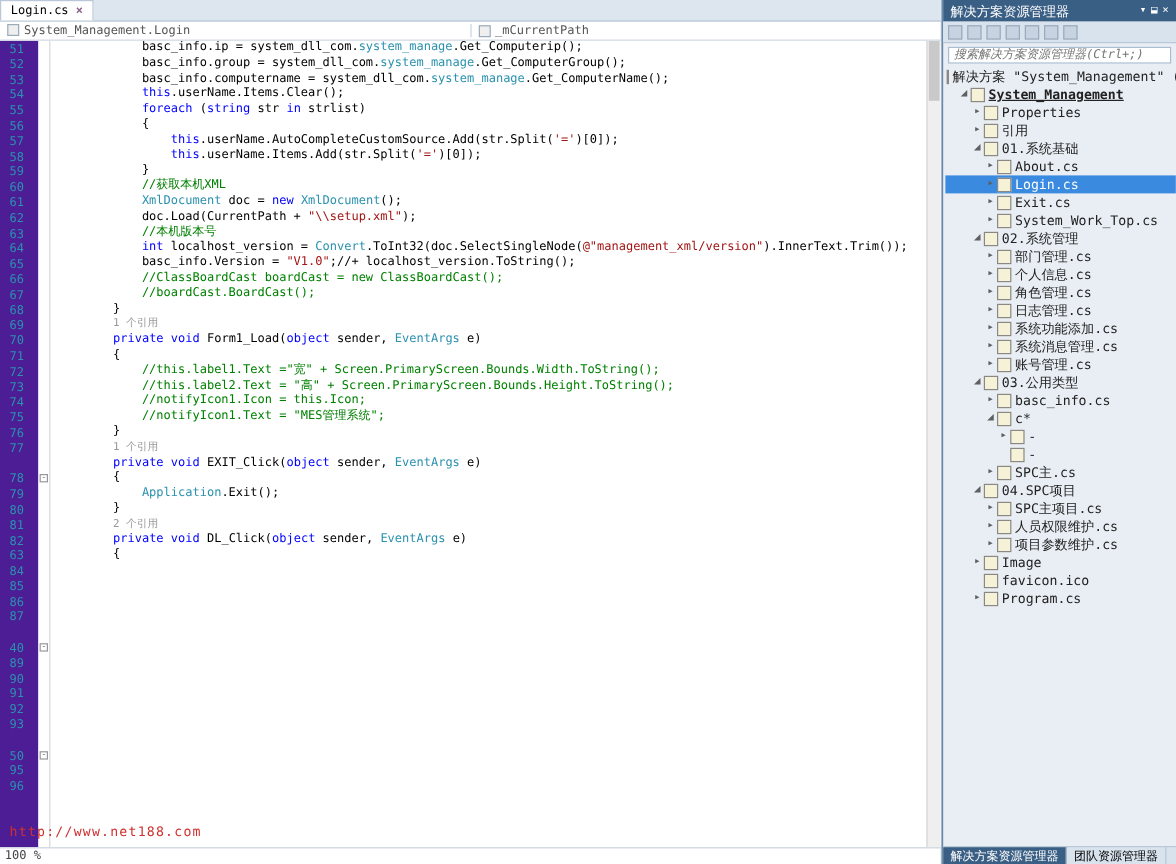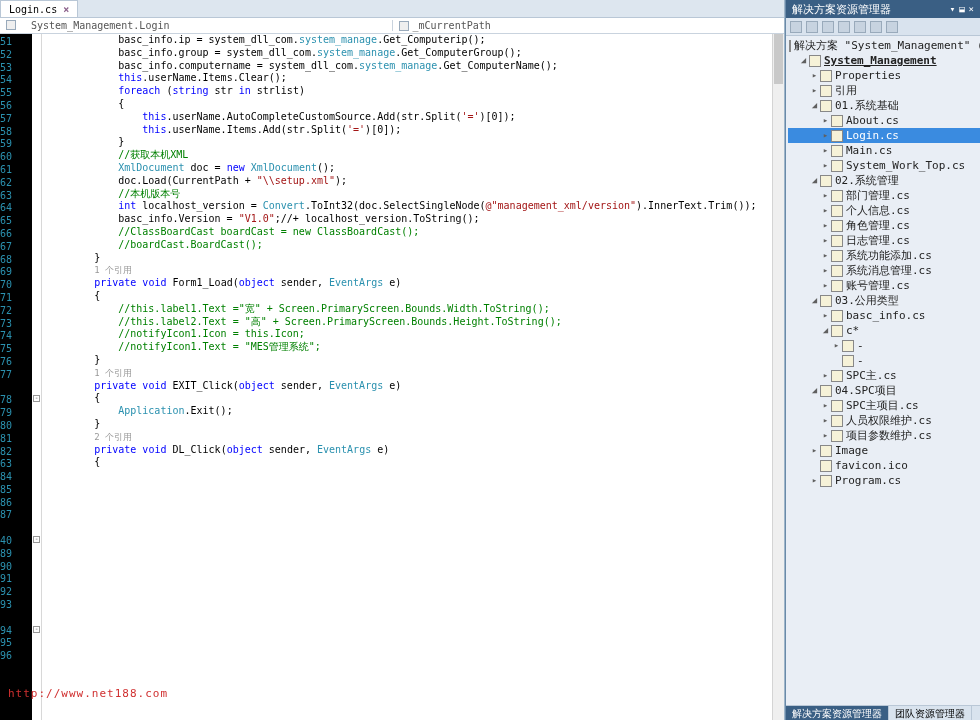--- a/index.html
+++ b/index.html
@@ -3,25 +3,25 @@
 <meta charset="utf-8">
 <style>
   * { margin:0; padding:0; box-sizing:border-box; font-family:"Microsoft YaHei",Consolas,monospace; }
   html,body { width:980px; height:720px; overflow:hidden; background:#fff; font-size:11px; }
   .root { display:flex; width:980px; height:720px; }
   .left { flex:1; display:flex; flex-direction:column; position:relative; border-right:1px solid #9fb5c9; }
   .tabstrip { height:18px; background:#dde6ef; border-bottom:1px solid #b9c7d6; display:flex; align-items:end; font-size:10px; }
   .tab { height:17px; padding:2px 8px; background:#fff; border:1px solid #b9c7d6; border-bottom:none; display:flex; align-items:center; gap:6px; }
   .tab-close { color:#8a5f8a; font-weight:bold; cursor:pointer; }
   .crumbs { height:16px; border-bottom:1px solid #c9d3de; display:flex; align-items:center; font-size:10px; color:#555; }
-  .crumb-l { flex:1; padding:0 6px; border-right:1px solid #c9d3de; display:flex; gap:15px; }
+  .crumb-l { flex:1; padding:0 6px; border-right:1px solid #c9d3de; display:flex; gap:4px; }
   .crumb-r { flex:1; padding:0 6px; display:flex; gap:4px; align-items:center; }
   .crumb-ico { width:10px; height:10px; border:1px solid #9ab; background:#efefef; display:inline-block;}
   .editor { flex:1; display:flex; overflow:hidden; background:#fff; }
-  .gutter { width:32px; text-align:left; color:#2b91af; font-size:10px; padding-top:2px; user-select:none; background:#000000;}
+  .gutter { width:32px; text-align:center; color:#2b91af; font-size:10px; padding-top:2px; user-select:none; background:#4c1d95;}
   .gutter div { height:12.8px; line-height:12.8px; padding-right:4px;}
   .fold { width:10px; border-right:1px solid #d8d8d8; background:#fff;}
   .fold div{height:12.8px; display:flex; align-items:center; justify-content:center;}
   .fold .sym{width:7px;height:7px;border:1px solid #989898;font-size:7px;line-height:5px;text-align:center;color:#666;}
   .code { flex:1; font-family:Consolas,monospace; font-size:10px; line-height:12.8px; white-space:pre; padding-left:4px; color:#000; overflow:hidden;}
   .kw{color:#0000ff;} .typ{color:#2b91af;} .str{color:#a31515;} .cmt{color:#008000;}
   .lens{color:#999999; font-size:9px;}
   .vscroll { width:12px; background:#efefef; border-left:1px solid #d4d4d4; position:relative;}
   .vscroll .thumb{position:absolute; left:1px; right:1px; top:0; height:50px; background:#c9c9c9;}
   .status { height:14px; border-top:1px solid #c9d3de; font-size:10px; display:flex; align-items:center; padding-left:4px; color:#444;}
@@ -118,21 +118,21 @@
           <div>86</div>
           <div>87</div>
           <div></div>
           <div>40</div>
           <div>89</div>
           <div>90</div>
           <div>91</div>
           <div>92</div>
           <div>93</div>
           <div></div>
-          <div>94</div>
+          <div>50</div>
           <div>95</div>
           <div>96</div>
         </div>
       <div class="fold" id="fold">
           <div></div>
           <div></div>
           <div></div>
           <div></div>
           <div></div>
           <div></div>
@@ -183,20 +183,23 @@
           <div>
             <span class="sym">-</span>
           </div>
           <div></div>
           <div></div>
         </div>
       <div class="code" id="code"><div>            basc_info.ip = system_dll_com.<span class="typ">system_manage</span>.Get_Computerip();</div><div>            basc_info.group = system_dll_com.<span class="typ">system_manage</span>.Get_ComputerGroup();</div><div>            basc_info.computername = system_dll_com.<span class="typ">system_manage</span>.Get_ComputerName();</div><div></div><div></div><div></div><div>            <span class="kw">this</span>.userName.Items.Clear();</div><div>            <span class="kw">foreach</span> (<span class="kw">string</span> str <span class="kw">in</span> strlist)</div><div>            {</div><div>                <span class="kw">this</span>.userName.AutoCompleteCustomSource.Add(str.Split(<span class="str">'='</span>)[0]);</div><div>                <span class="kw">this</span>.userName.Items.Add(str.Split(<span class="str">'='</span>)[0]);</div><div>            }</div><div></div><div></div><div></div><div>            <span class="cmt">//获取本机XML</span></div><div>            <span class="typ">XmlDocument</span> doc = <span class="kw">new</span> <span class="typ">XmlDocument</span>();</div><div>            doc.Load(CurrentPath + <span class="str">"\\setup.xml"</span>);</div><div>            <span class="cmt">//本机版本号</span></div><div>            <span class="kw">int</span> localhost_version = <span class="typ">Convert</span>.ToInt32(doc.SelectSingleNode(<span class="str">@"management_xml/version"</span>).InnerText.Trim());</div><div>            basc_info.Version = <span class="str">"V1.0"</span>;//+ localhost_version.ToString();</div><div></div><div></div><div>            <span class="cmt">//ClassBoardCast boardCast = new ClassBoardCast();</span></div><div>            <span class="cmt">//boardCast.BoardCast();</span></div><div>        }</div><div></div><div>        <span class="lens">1 个引用</span></div><div>        <span class="kw">private</span> <span class="kw">void</span> Form1_Load(<span class="kw">object</span> sender, <span class="typ">EventArgs</span> e)</div><div>        {</div><div>            <span class="cmt">//this.label1.Text ="宽" + Screen.PrimaryScreen.Bounds.Width.ToString();</span></div><div>            <span class="cmt">//this.label2.Text = "高" + Screen.PrimaryScreen.Bounds.Height.ToString();</span></div><div></div><div>            <span class="cmt">//notifyIcon1.Icon = this.Icon;</span></div><div>            <span class="cmt">//notifyIcon1.Text = "MES管理系统";</span></div><div></div><div>        }</div><div></div><div>        <span class="lens">1 个引用</span></div><div>        <span class="kw">private</span> <span class="kw">void</span> EXIT_Click(<span class="kw">object</span> sender, <span class="typ">EventArgs</span> e)</div><div>        {</div><div>            <span class="typ">Application</span>.Exit();</div><div>        }</div><div></div><div></div><div>        <span class="lens">2 个引用</span></div><div>        <span class="kw">private</span> <span class="kw">void</span> DL_Click(<span class="kw">object</span> sender, <span class="typ">EventArgs</span> e)</div><div>        {</div><div></div></div>
       <div class="vscroll">
         <div class="thumb"></div>
       </div>
+    </div>
+    <div class="status">
+      <span>100 %</span>
     </div>
     <div class="watermark">
       <div class="wm-url">http://www.net188.com</div>
     </div>
   </div>
 
   <div class="right">
     <div class="panel-title">
       <span>解决方案资源管理器</span>
       <span class="title-ctrls">
@@ -207,20 +210,23 @@
     </div>
     <div class="toolbar">
       <span class="tb-ico"></span>
       <span class="tb-ico"></span>
       <span class="tb-ico"></span>
       <span class="tb-ico"></span>
       <span class="tb-ico"></span>
       <span class="tb-ico"></span>
       <span class="tb-ico"></span>
     </div>
+    <div class="search">
+      <input placeholder="搜索解决方案资源管理器(Ctrl+;)" style="">
+    </div>
     <div class="tree" id="tree">
         <div class="node" style="padding-left: 0px;">
           <span class="caret"></span>
           <span class="ico ico-sln"></span>
           <span>解决方案 "System_Management" (1 个项目)</span>
         </div>
         <div class="node" style="padding-left: 11px;">
           <span class="caret">◢</span>
           <span class="ico ico-prj"></span>
           <span class="bold">System_Management</span>
@@ -246,21 +252,21 @@
           <span>About.cs</span>
         </div>
         <div class="node sel" style="padding-left: 33px;">
           <span class="caret">▸</span>
           <span class="ico ico-cs"></span>
           <span>Login.cs</span>
         </div>
         <div class="node" style="padding-left: 33px;">
           <span class="caret">▸</span>
           <span class="ico ico-cs"></span>
-          <span>Main.cs</span>
+          <span>Exit.cs</span>
         </div>
         <div class="node" style="padding-left: 33px;">
           <span class="caret">▸</span>
           <span class="ico ico-cs"></span>
           <span>System_Work_Top.cs</span>
         </div>
         <div class="node" style="padding-left: 22px;">
           <span class="caret">◢</span>
           <span class="ico ico-fld-o"></span>
           <span>02.系统管理</span>

